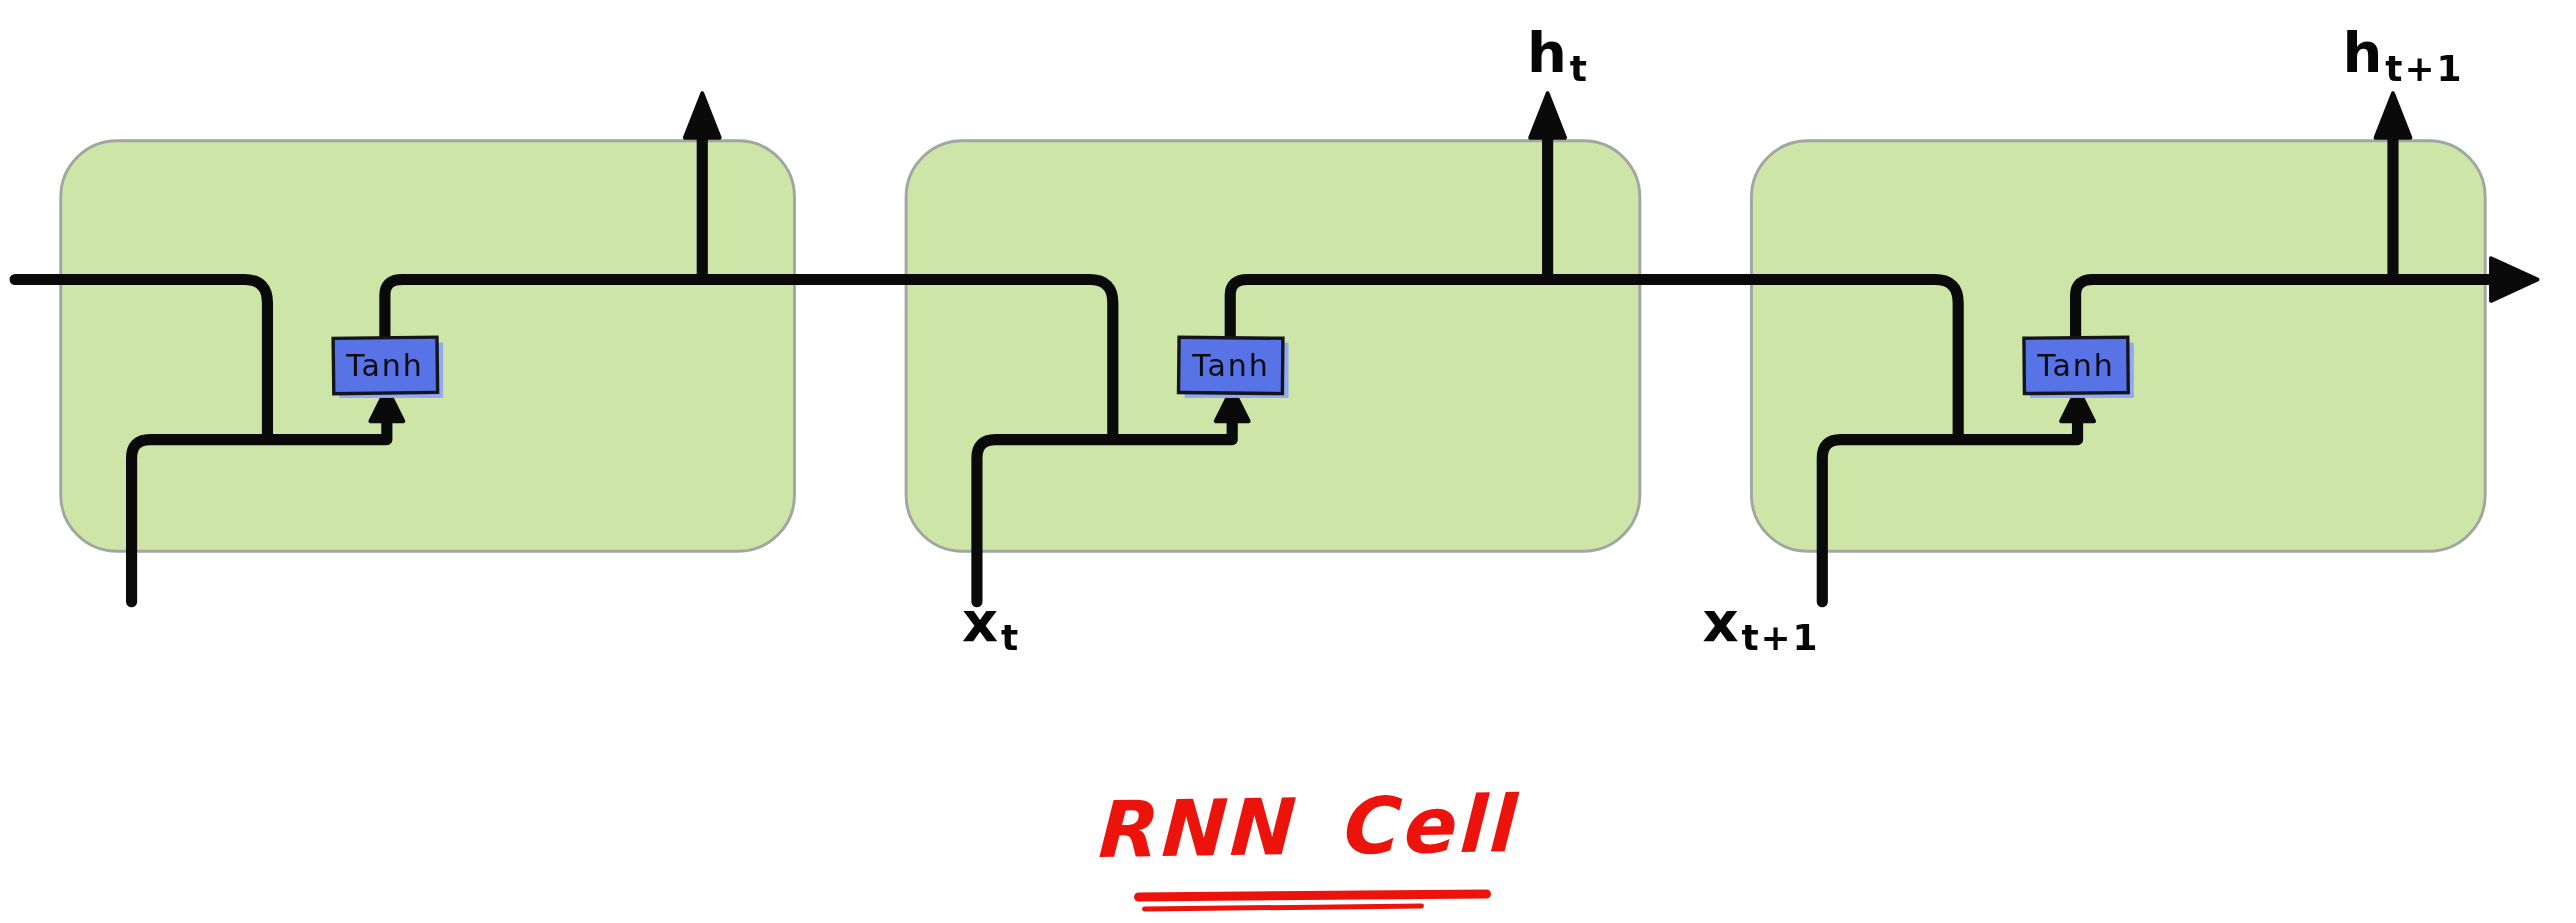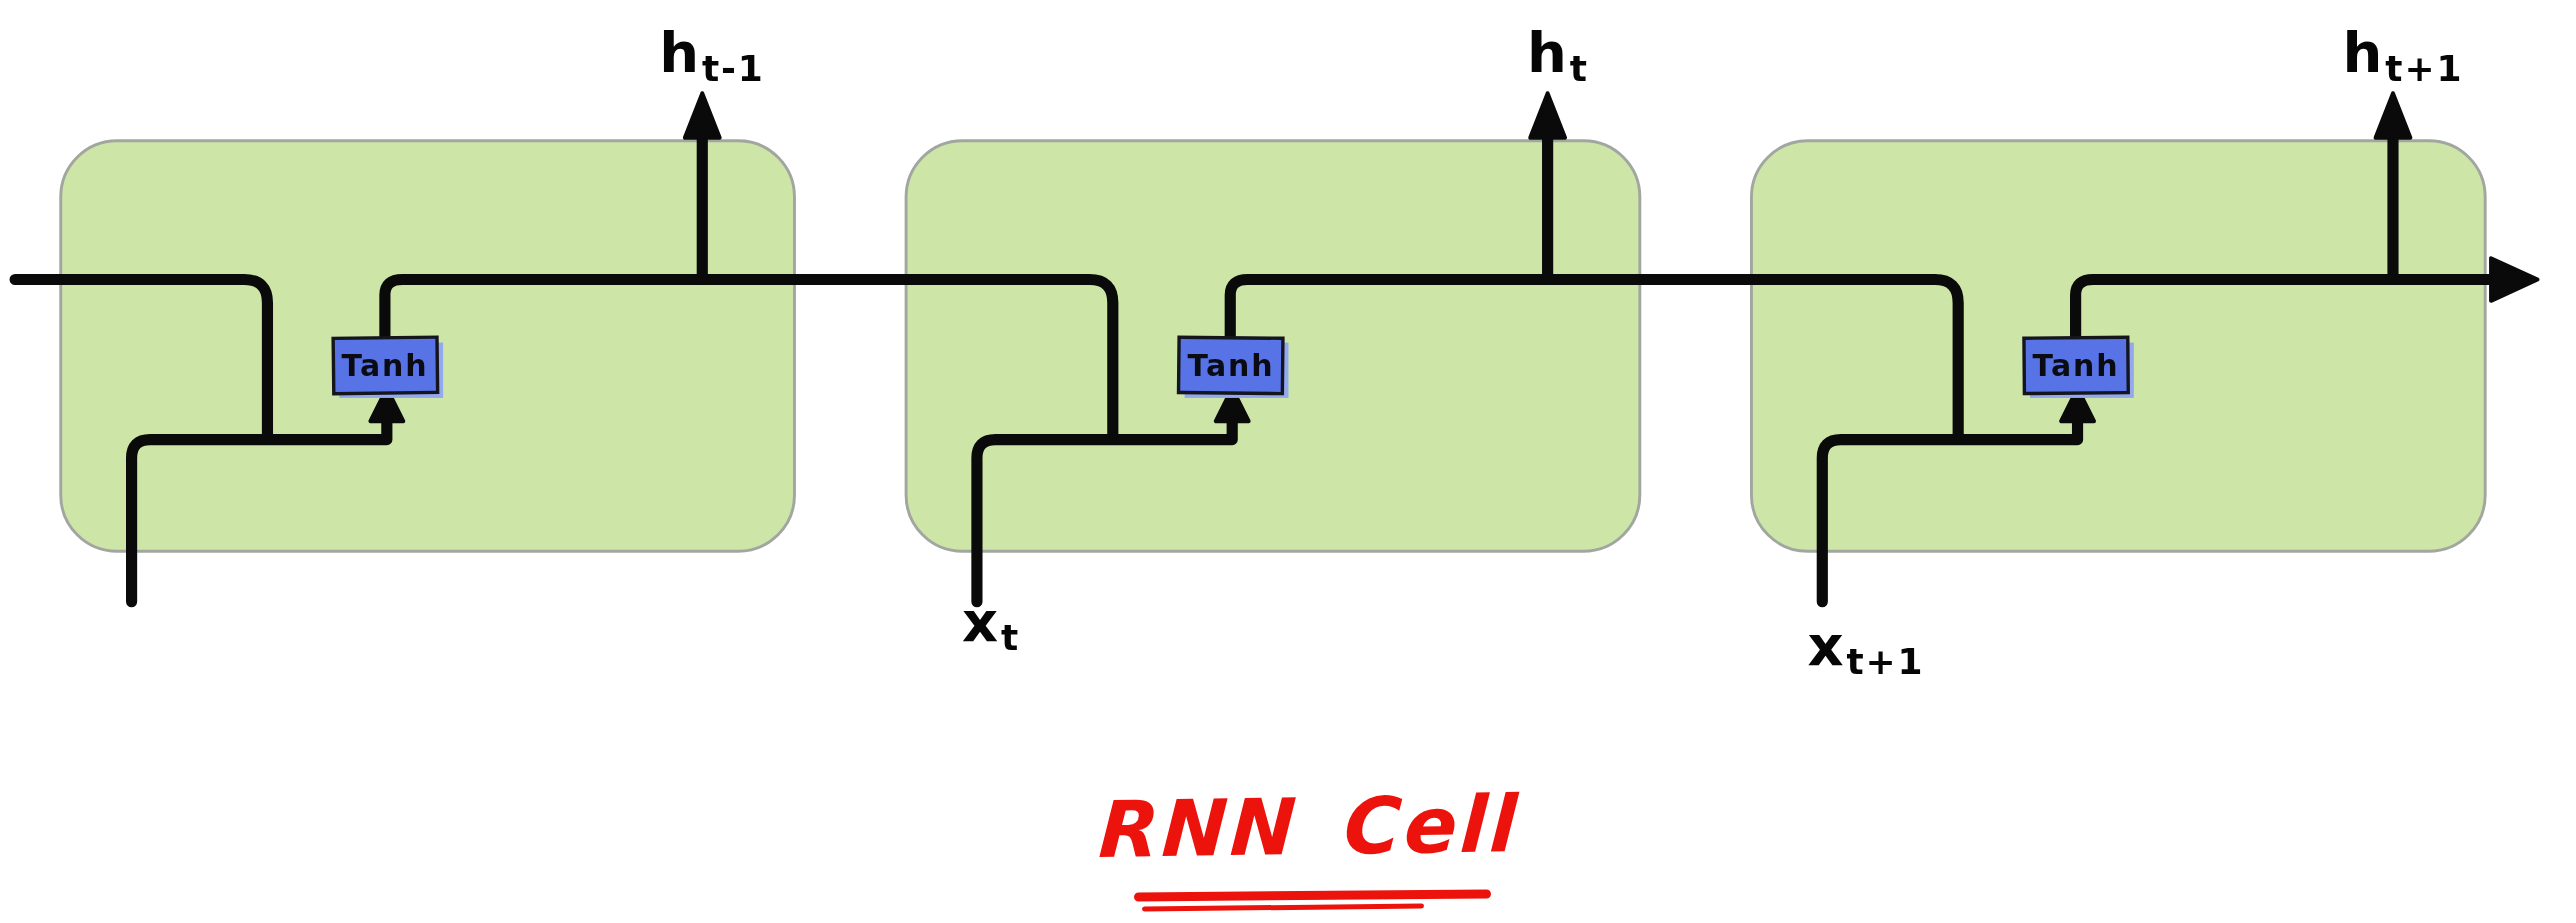--- a/index.html
+++ b/index.html
@@ -22,21 +22,21 @@
   .hx-label{
     position:absolute; width:214px; text-align:center; color:var(--ink);
     font-weight:700; white-space:nowrap; line-height:1;
   }
   .hx-label .main{font-size:56px;}
   .hx-label .sub{font-size:36px; vertical-align:-0.24em; letter-spacing:1.9px; margin-left:2.9px;}
 
   .tanh-label{
     position:absolute; width:104px; height:55px; display:flex;
     align-items:center; justify-content:center;
-    font-size:30px; font-weight:700; letter-spacing:1.9px; color:#0b0c13;
+    font-size:30px; font-weight:400; letter-spacing:1.9px; color:#0b0c13;
   }
 
   .title{
     position:absolute; left:1018px; top:788px; width:583px; text-align:center;
     font-size:78px; font-weight:700; font-style:italic; line-height:1;
     color:var(--title-red); letter-spacing:2.9px; word-spacing:15.5px;
     transform:skewX(-4deg) rotate(-0.8deg); white-space:nowrap;
   }
   .underline-1{
     position:absolute; left:1134px; top:891px; width:357px; height:8.7px;
@@ -89,25 +89,24 @@
       <path class="arrowhead" d="M 723 96 L 705 142 L 741 142 Z"></path>
       <rect class="tanh-shadow" x="349" y="353" width="107" height="57"></rect>
       <rect class="tanh-rect" x="343" y="348" width="107" height="57" transform="rotate(-0.5 396 376)"></rect>
     </g>
   </svg>
 
   <div class="tanh-label" style="left:333px; top:338px;">Tanh</div>
   <div class="tanh-label" style="left:1179px; top:338px;">Tanh</div>
   <div class="tanh-label" style="left:2024px; top:338px;">Tanh</div>
 
-  <div class="hx-label" style="left:605px; top:25px;"><span class="main">h</span><span class="sub">t-1</span></div>
   <div class="hx-label" style="left:1451px; top:25px;text-align:center;"><span class="main">h</span><span class="sub">t</span></div>
   <div class="hx-label" style="left:2296px; top:25px;text-align:center;"><span class="main">h</span><span class="sub">t+1</span></div>
 
   <div class="hx-label" style="left:884px; top:594px;"><span class="main">x</span><span class="sub">t</span></div>
-  <div class="hx-label" style="left:1759px; top:594px;margin-top:24px;"><span class="main">x</span><span class="sub">t+1</span></div>
+  <div class="hx-label" style="left:1654px; top:594px;"><span class="main">x</span><span class="sub">t+1</span></div>
 
   <div class="title">RNN Cell</div>
   <div class="underline-1"></div>
   <div class="underline-2"></div>
 
 </div>
 
 
 </body></html>

